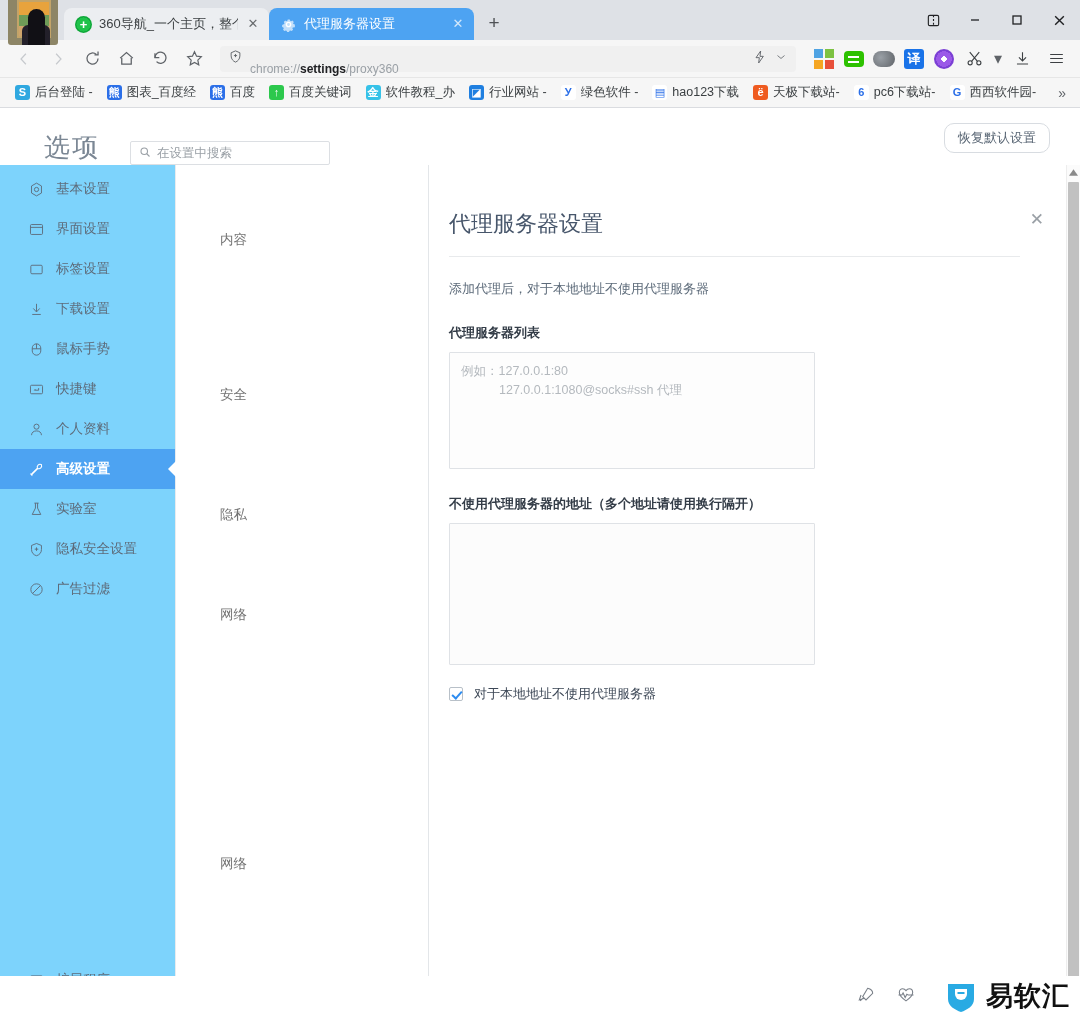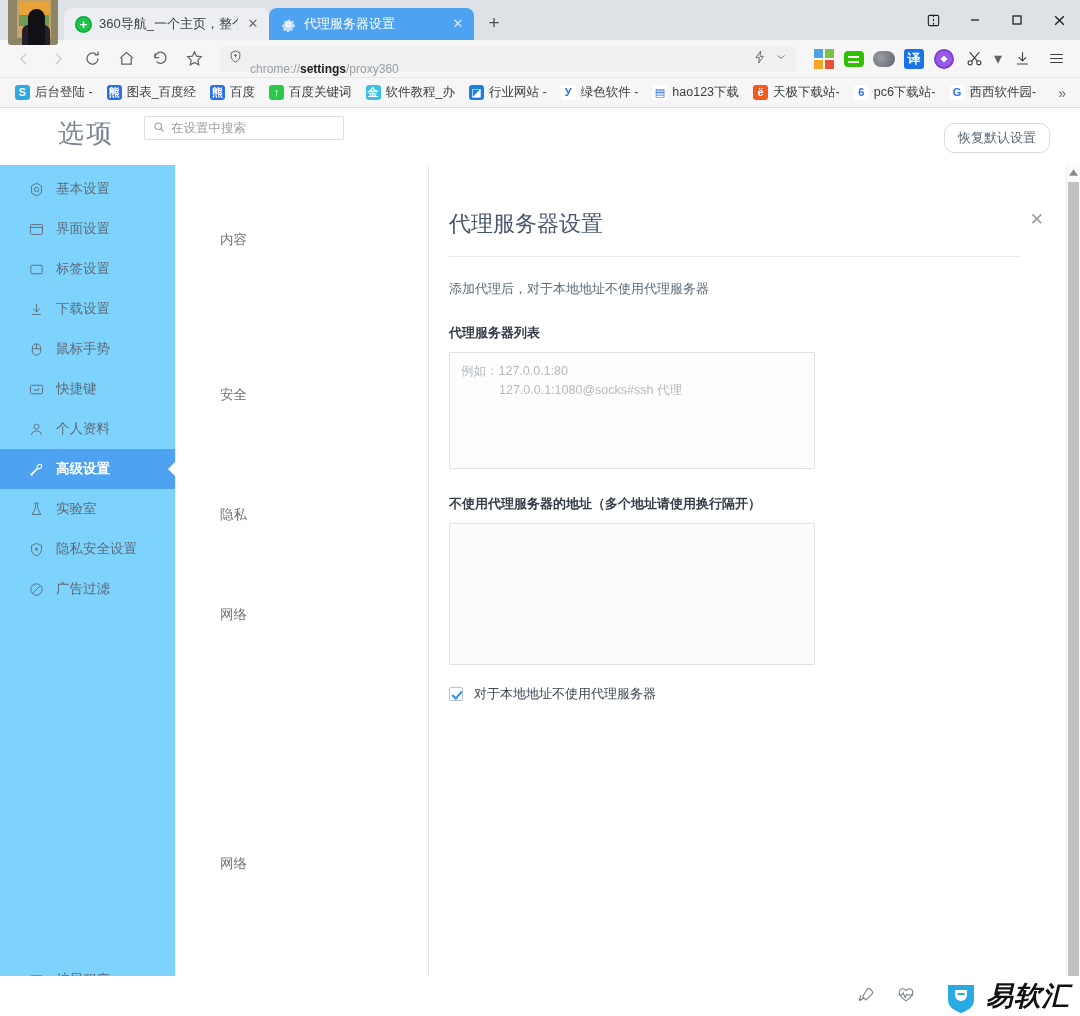--- a/index.html
+++ b/index.html
@@ -140,21 +140,21 @@
     font-weight: bold; overflow: hidden; position: relative;
   }
   .bm-more { margin-left: auto; padding: 0 6px; color: #5f6368; font-size: 14px; }
 
   
   .page {
     position: absolute; left: 0; top: 116px; right: 0; bottom: 0;
     background: #fff;
   }
   .settings-header {
-    height: 49px; display: flex; align-items: flex-start; padding: 0 16px;
+    height: 49px; display: flex; align-items: flex-end; padding: 0 2px;
     background: #fff; position: relative;
   }
   .opt-title {
     font-size: 26px; color: #7b8794; font-weight: normal;
     margin-left: 42px; letter-spacing: 2px;
   }
   .search-box {
     margin-left: 30px; width: 200px; height: 24px; border: 1px solid #dcdfe3;
     border-radius: 2px; display: flex; align-items: center; gap: 6px;
     padding: 0 8px; background: #fff;
@@ -248,21 +248,21 @@
     background: #c1c1c1; border-radius: 1px;
   }
 
   
   .bottom-strip {
     position: absolute; left: 0; right: 0; bottom: 0; height: 40px;
     background: #fff; display: flex; align-items: center;
     justify-content: flex-end; padding-right: 10px; gap: 18px;
   }
   .wm {
-    display: flex; align-items: flex-end; gap: 8px; margin-left: 8px; font-style: italic;
+    display: flex; align-items: center; gap: 8px; margin-left: 8px;
   }
   .wm-logo {
     width: 34px; height: 34px; position: relative;
   }
   .wm-text {
     font-size: 27px; font-weight: bold; color: #111; letter-spacing: 1px;
   }
   .mini-ico { color: #6b7280; width: 22px; height: 22px; }
 </style>
 </head>

